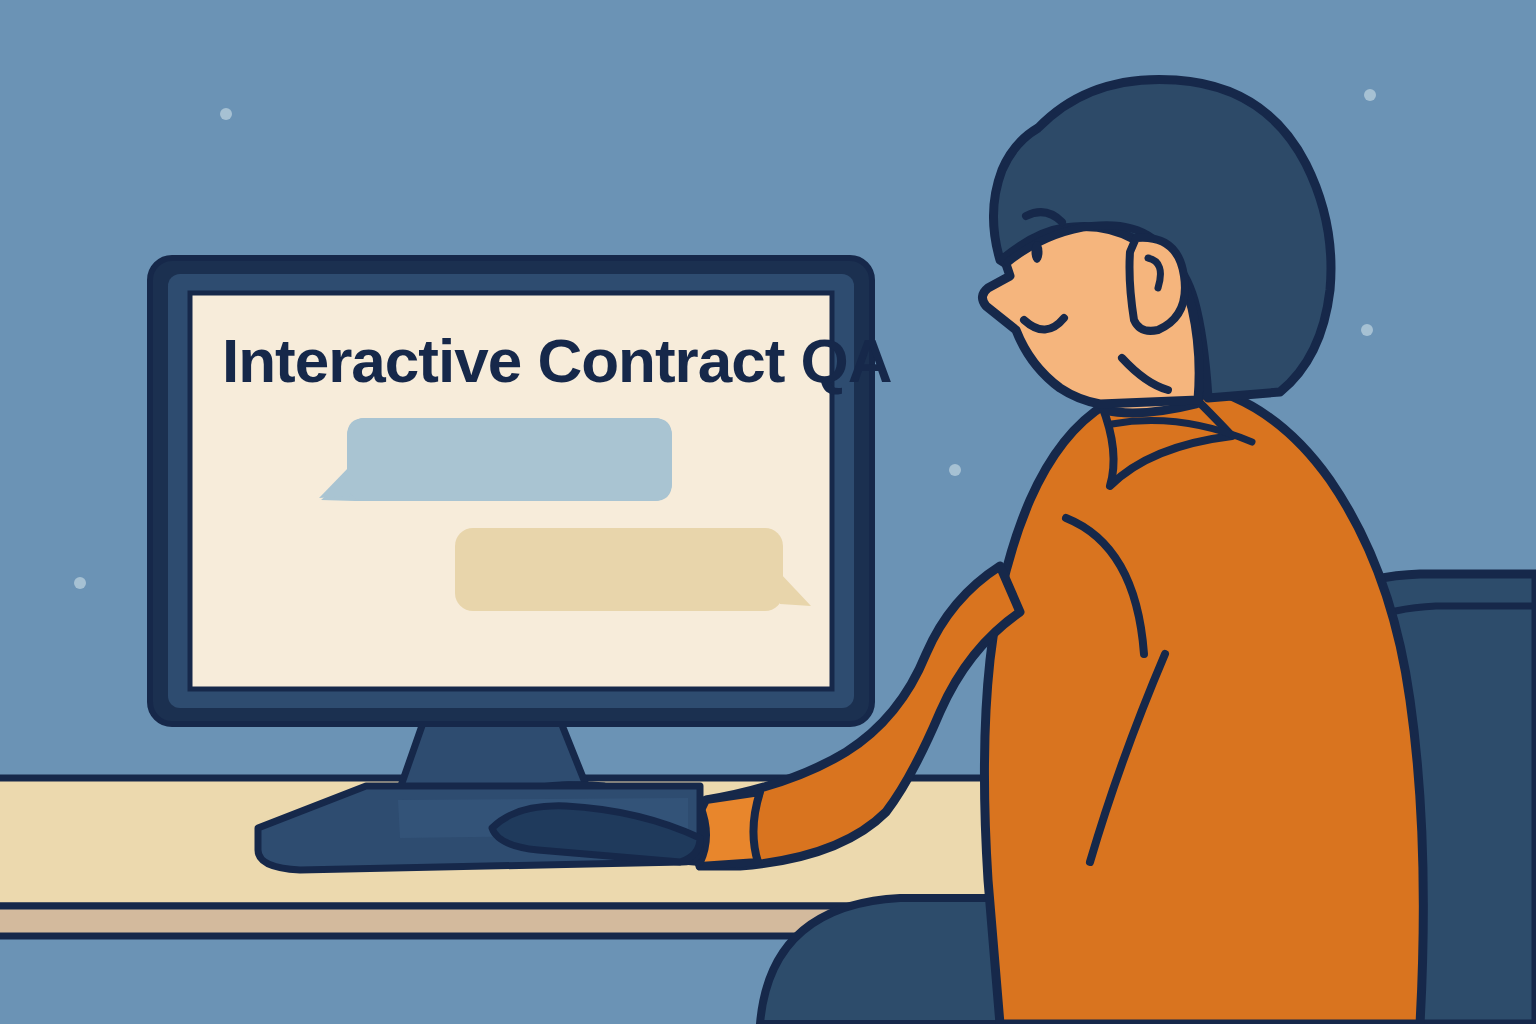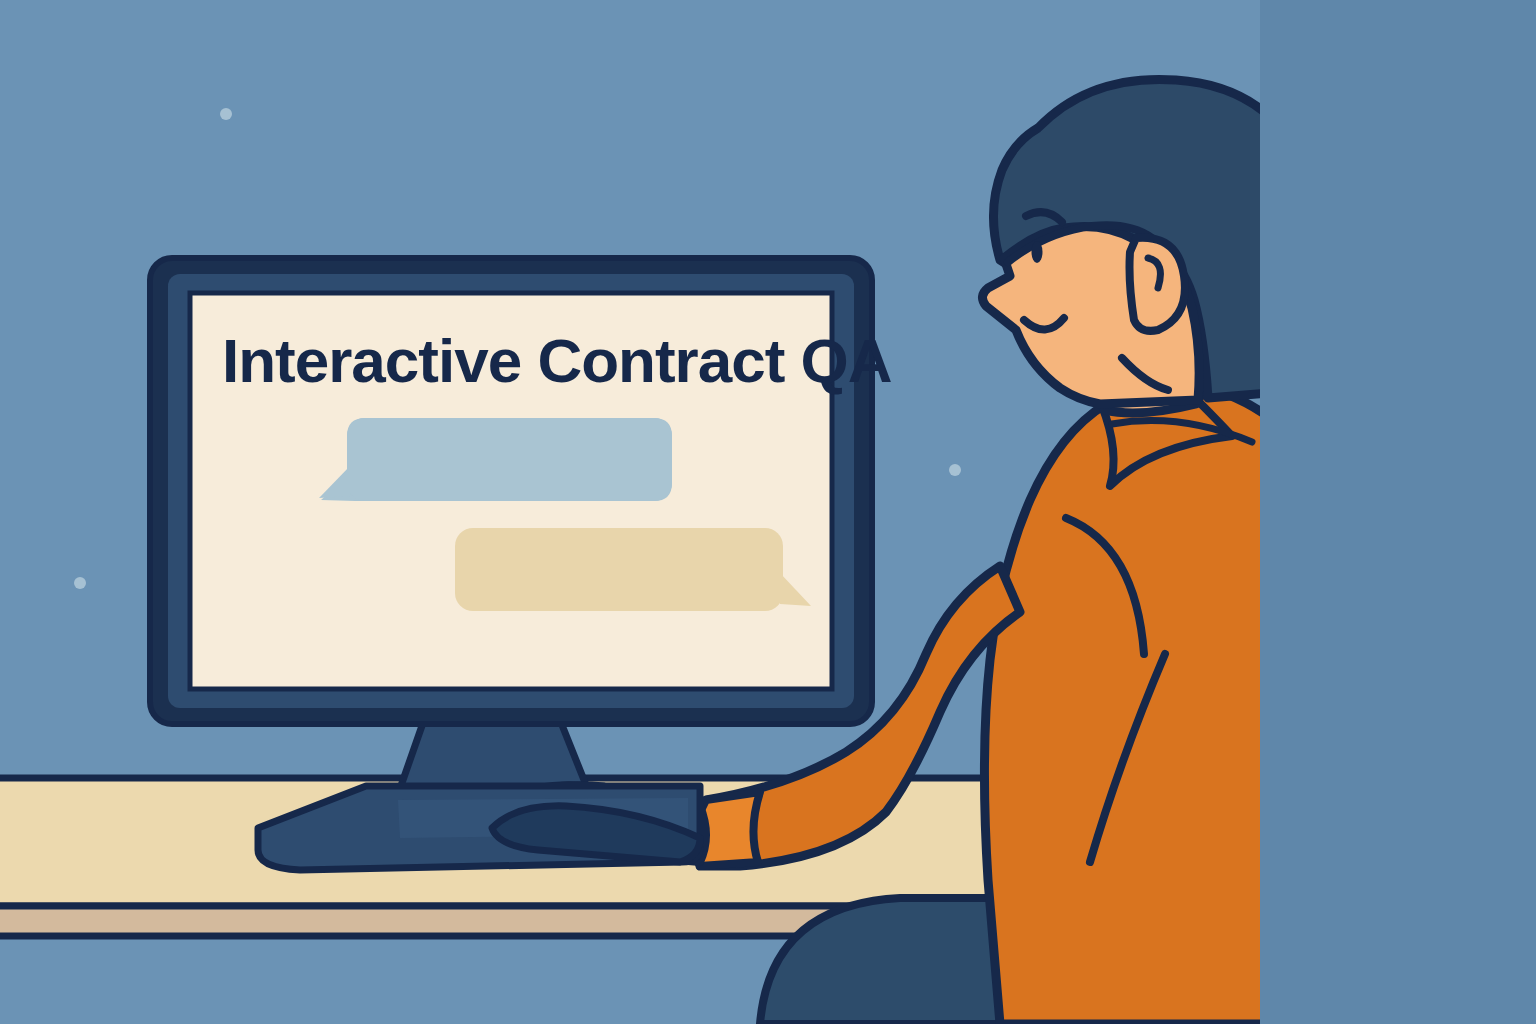--- a/index.html
+++ b/index.html
@@ -2,21 +2,21 @@
 <html><head>
 <meta charset="utf-8">
 <style>
   html, body {
     margin: 0;
     padding: 0;
     background: #5f87aa;
   }
   #scene {
     position: relative;
-    width: 1260px;
+    width: 1536px;
     height: 1024px;
     overflow: hidden;
     font-family: "Liberation Sans", sans-serif;
   }
   #scene svg { display: block; }
   .screen-title {
     font-family: "Liberation Sans", sans-serif;
     font-weight: bold;
     font-size: 62px;
     letter-spacing: -1px;

